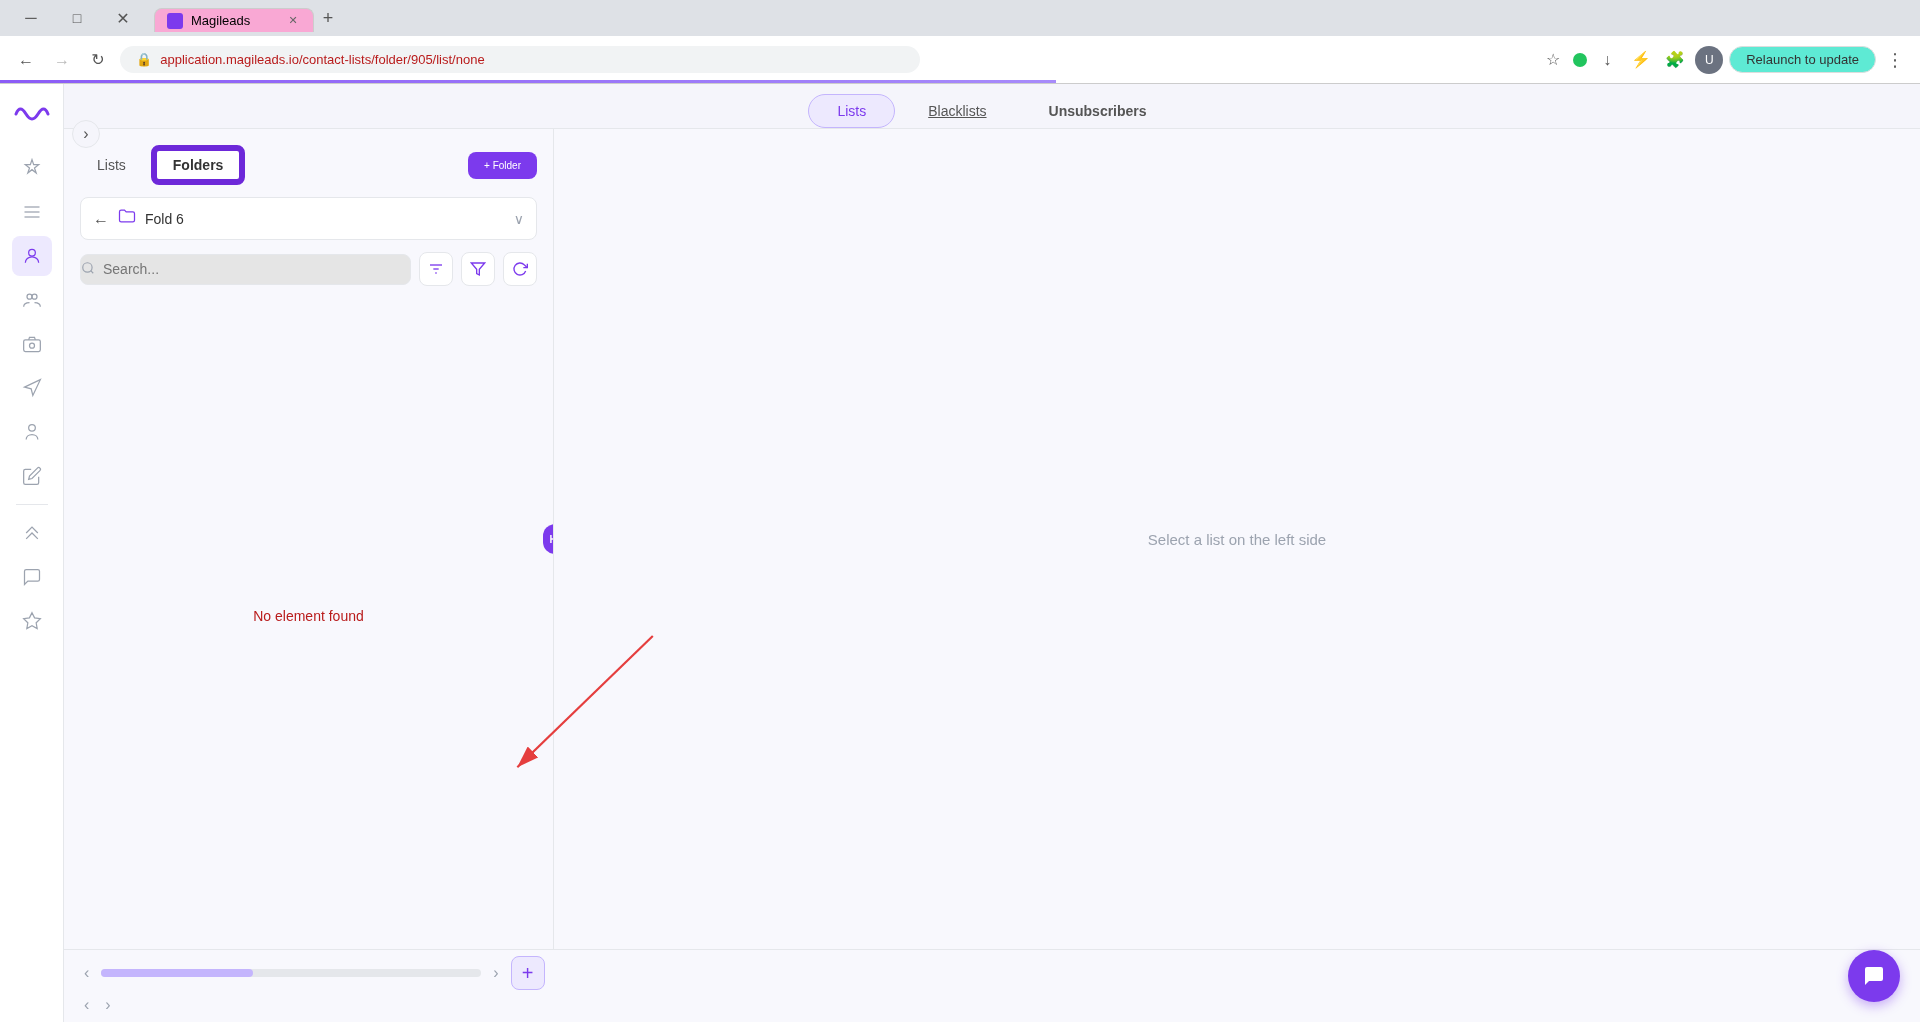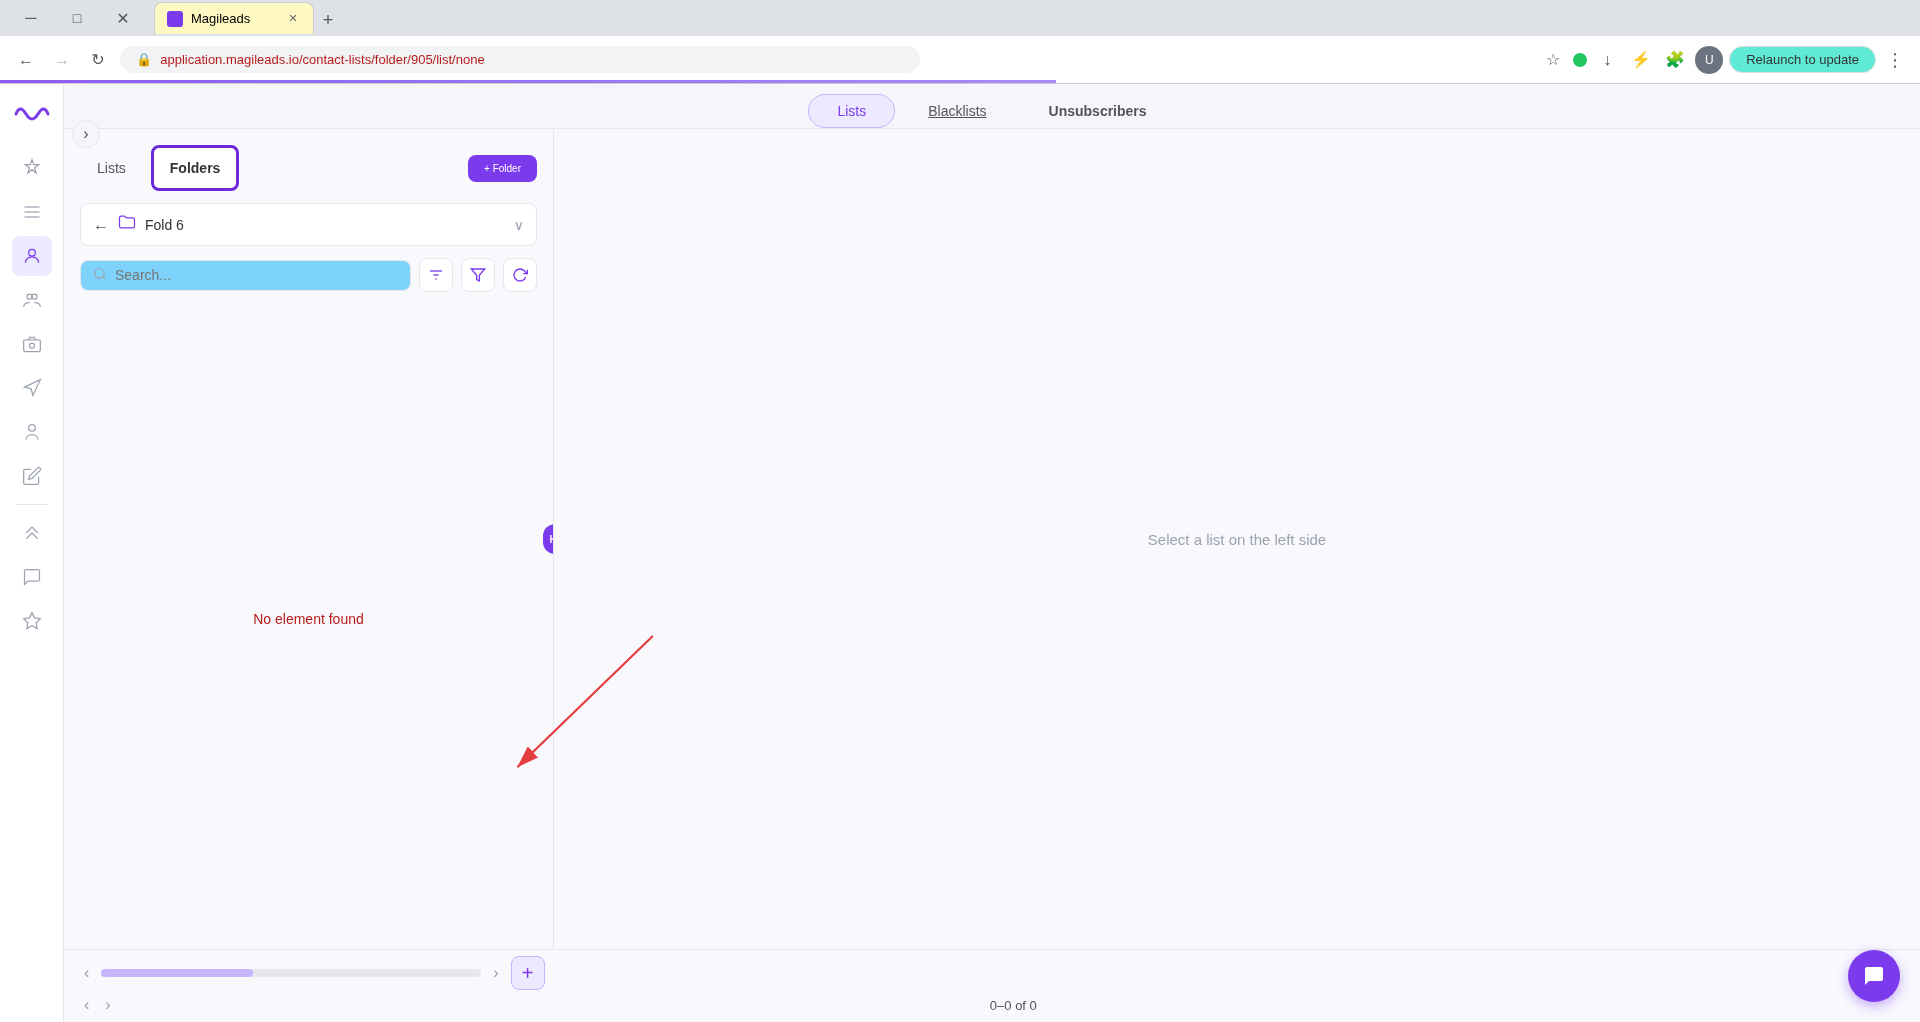--- a/index.html
+++ b/index.html
@@ -10,21 +10,21 @@
 
 <div style="background:#dee1e6; height:36px; display:flex; align-items:center; padding:0 8px; gap:8px;">
 
   <div style="display:flex; gap:0; align-items:center;">
     <div style="width:46px; height:32px; display:flex; align-items:center; justify-content:center; cursor:pointer; color:#555; font-size:16px;">─</div>
     <div style="width:46px; height:32px; display:flex; align-items:center; justify-content:center; cursor:pointer; color:#555; font-size:14px;">□</div>
     <div style="width:46px; height:32px; display:flex; align-items:center; justify-content:center; cursor:pointer; color:#555; font-size:16px;">✕</div>
   </div>
 
   <div style="display:flex; flex:1; align-items:flex-end; gap:0;">
-    <div style="background:#fef9c3; border-radius:8px 8px 0 0; padding:4px 12px; display:flex; align-items:center; gap:8px; font-size:13px; height:32px; min-width:160px; border:1px solid #ccc; border-bottom:none;">
+    <div style="background:#f9a8d4; border-radius:8px 8px 0 0; padding:4px 12px; display:flex; align-items:center; gap:8px; font-size:13px; height:24px; min-width:160px; border:1px solid #ccc; border-bottom:none;">
       <div style="width:16px; height:16px; background:#7c3aed; border-radius:3px;"></div>
       <span>Magileads</span>
       <div style="width:16px; height:16px; display:flex; align-items:center; justify-content:center; border-radius:50%; cursor:pointer; color:#666; font-size:11px; margin-left:auto;">✕</div>
     </div>
     <div style="width:28px; height:28px; display:flex; align-items:center; justify-content:center; border-radius:50%; cursor:pointer; color:#555; font-size:18px;">+</div>
   </div>
 </div>
 
 <div style="background:#fff; height:48px; display:flex; align-items:center; padding:0 12px; gap:8px; border-bottom:1px solid #ccc; position:relative;">
   <div style="width:28px; height:28px; display:flex; align-items:center; justify-content:center; border-radius:50%; cursor:pointer; color:#555; font-size:16px;">←</div>
@@ -147,37 +147,37 @@
       <div style="padding:8px 28px; border-radius:20px; cursor:pointer; font-size:14px; color:#555; border:1px solid transparent; margin-bottom:0;text-decoration:underline;">Blacklists</div>
       <div style="padding:8px 28px; border-radius:20px; cursor:pointer; font-size:14px; color:#555; border:1px solid transparent; margin-bottom:0;font-weight:bold;">Unsubscribers</div>
     </div>
 
     <div style="display:flex; flex:1; overflow:hidden; position:relative;">
 
       <div style="width:490px; min-width:200px; background:#f8f8fd; border-right:1px solid #e5e7eb; display:flex; flex-direction:column; padding:16px; gap:12px; position:relative; overflow:hidden;">
 
         <div style="display:flex; gap:8px; align-items:center;">
           <div style="padding:6px 16px; border-radius:8px; cursor:pointer; font-size:14px; color:#555; border:1px solid transparent;">Lists</div>
-          <div style="padding:12px 16px; border-radius:8px; cursor:pointer; font-size:14px; font-weight:600; color:#333; background:#fff; border:3px solid #6d28d9;">Folders</div>
+          <div style="padding:6px 16px; border-radius:8px; cursor:pointer; font-size:14px; font-weight:600; color:#333; background:#fff; border:6px solid #6d28d9;">Folders</div>
           <div style="margin-left:auto; background:#7c3aed; color:#fff; border:none; border-radius:8px; padding:8px 16px; cursor:pointer; font-size:10px; display:flex; align-items:center; gap:4px;">+ Folder</div>
         </div>
 
         <div style="display:flex; align-items:center; gap:8px; background:#fff; border-radius:8px; padding:8px 12px; border:1px solid #e5e7eb;">
           <div style="cursor:pointer; color:#555; font-size:16px;">←</div>
           <div style="color:#7c3aed; font-size:18px;">
             <svg width="20" height="20" viewBox="0 0 24 24" fill="none" stroke="#7c3aed" stroke-width="1.5">
                 <path d="M3 7a2 2 0 0 1 2-2h4l2 2h8a2 2 0 0 1 2 2v8a2 2 0 0 1-2 2H5a2 2 0 0 1-2-2V7z"></path>
               </svg>
           </div>
           <span style="flex:1; font-size:14px; color:#333;">Fold 6</span>
           <div style="color:#9ca3af; cursor:pointer; font-size:14px;">∨</div>
         </div>
 
         <div style="display:flex; align-items:center; gap:8px;">
-          <div style="flex:1; display:flex; align-items:center; gap:8px; background:#7dd3fc; border:1px solid #e5e7eb; border-radius:8px; padding:6px 12px;">
+          <div style="flex:1; display:flex; align-items:center; gap:8px; background:#e5e5e5; border:1px solid #e5e7eb; border-radius:8px; padding:6px 0;">
             <div style="color:#9ca3af; font-size:14px;">
               <svg width="14" height="14" viewBox="0 0 24 24" fill="none" stroke="currentColor" stroke-width="2">
                   <circle cx="11" cy="11" r="8"></circle>
                   <line x1="21" y1="21" x2="16.65" y2="16.65"></line>
                 </svg>
             </div>
             <input type="text" style="border: none; outline: none; font-size: 14px; color: rgb(85, 85, 85); background: transparent; width: 100%;" placeholder="Search...">
           </div>
           <div style="width:34px; height:34px; display:flex; align-items:center; justify-content:center; border-radius:8px; cursor:pointer; color:#7c3aed; border:1px solid #e5e7eb; background:#fff; font-size:16px;">
             <svg width="16" height="16" viewBox="0 0 24 24" fill="none" stroke="currentColor" stroke-width="2">
@@ -231,21 +231,20 @@
         <div style="cursor:pointer; color:#9ca3af; font-size:16px; padding:2px 4px;">‹</div>
         <div style="flex:1; max-width:380px; height:8px; background:#e5e7eb; border-radius:4px; position:relative; cursor:pointer;">
           <div style="width:40%; height:100%; background:#c4b5fd; border-radius:4px;"></div>
         </div>
         <div style="cursor:pointer; color:#9ca3af; font-size:16px; padding:2px 4px;">›</div>
         <div style="background:#ede9fe; border:1px solid #c4b5fd; border-radius:8px; width:34px; height:34px; display:flex; align-items:center; justify-content:center; cursor:pointer; color:#7c3aed; font-size:20px;">+</div>
       </div>
       <div style="display:flex; align-items:center; gap:8px;">
         <div style="cursor:pointer; color:#9ca3af; font-size:16px; padding:2px 4px;">‹</div>
         <div style="cursor:pointer; color:#9ca3af; font-size:16px; padding:2px 4px;">›</div>
-        <div style="font-size:13px; color:#555; flex:1; text-align:center;">0–0 of 0</div>
       </div>
     </div>
 
   </div>
 
 </div>
 
 <div style="position:fixed; bottom:20px; right:20px; width:52px; height:52px; background:#7c3aed; border-radius:50%; display:flex; align-items:center; justify-content:center; cursor:pointer; box-shadow:0 4px 12px rgba(124,58,237,0.4); color:#fff; font-size:22px; z-index:100;">
   <svg width="24" height="24" viewBox="0 0 24 24" fill="white">
       <path d="M21 15a2 2 0 0 1-2 2H7l-4 4V5a2 2 0 0 1 2-2h14a2 2 0 0 1 2 2z"></path>

